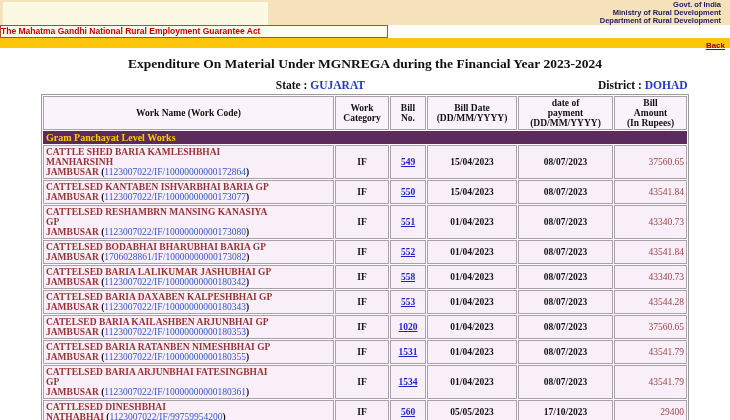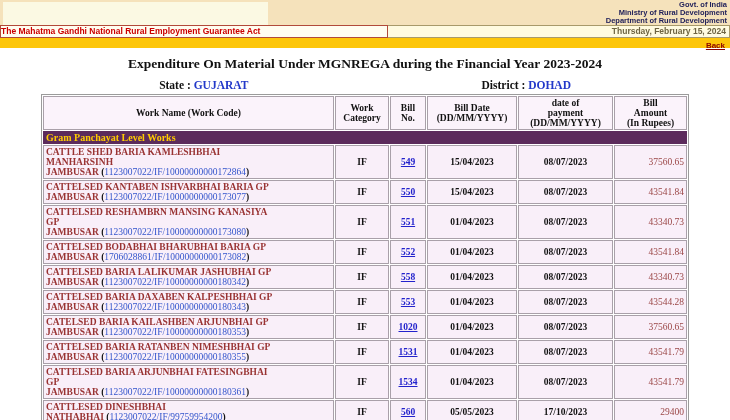--- a/index.html
+++ b/index.html
@@ -3,21 +3,21 @@
 <meta charset="utf-8">
 <style>
   * { box-sizing: border-box; margin: 0; padding: 0; }
   html, body { width: 730px; height: 420px; overflow: hidden; background: #fff;
     font-family: "Liberation Serif", serif; }
 
   
   .topbar { height: 25px; background: var(--tan, #f5e2bb); position: relative; }
   .logo-box { position: absolute; left: 3px; top: 2px; width: 265px; height: 23px;
     background: #fbf9e3; }
-  .govt-lines { position: absolute; right: 3px; top: 1px; text-align: right;
+  .govt-lines { position: absolute; right: 9px; top: 1px; text-align: right;
     font-family: "Liberation Sans", sans-serif; font-size: 7.5px; font-weight: bold;
     color: var(--navy, #21215a); line-height: 8px; }
   .govt-lines span { display: block; }
 
   
   .banner-row { display: flex; height: 13px; }
   .act-cell { width: 388px; background: #fffdf0; border: 1px solid #b14a3a;
     color: var(--red, #cc0000); font-family: "Liberation Sans", sans-serif;
     font-size: 8.5px; font-weight: bold; line-height: 10px; padding: 0 0;
     white-space: nowrap; overflow: hidden; }
@@ -30,21 +30,21 @@
     line-height: 9px; }
   .back-link { font-family: "Liberation Sans", sans-serif; font-size: 8px;
     font-weight: bold; color: var(--darkred, #8b0000); text-decoration: underline;
     margin-right: 5px; cursor: pointer; padding-left: 48px; }
 
   
   .title { text-align: center; font-size: 13.5px; font-weight: bold; color: #111;
     margin-top: 8px; }
   .state-line { display: flex; width: 645px; margin: 7px auto 3px auto;
     font-size: 11.5px; font-weight: bold; color: #111; }
-  .state-line .half { flex: 1; text-align: center; }
+  .state-line .half { flex: 1; text-align: right; }
   .blue-val { color: var(--blue, #2238c9); }
 
   
   table { width: 646px; margin: 0 auto; border-collapse: separate; border-spacing: 1px;
     border: 1px solid #9b9b9b; background: #fff; table-layout: fixed; }
   th { background: #fbf3fb; border: 1px solid #a9a0a9; font-size: 9.5px;
     line-height: 10px; font-weight: bold; color: #111; white-space: pre-line;
     padding: 1px; text-align: center; vertical-align: middle; }
   td { background: #f9eff9; border: 1px solid #a9a0a9; font-size: 9.5px;
     line-height: 10px; padding: 1px 2px; vertical-align: middle; }
@@ -68,21 +68,20 @@
   <div class="logo-box"></div>
   <div class="govt-lines">
     <span>Govt. of India</span>
     <span>Ministry of Rural Development</span>
     <span>Department of Rural Development</span>
   </div>
 </div>
 
 <div class="banner-row">
   <div class="act-cell">The Mahatma Gandhi National Rural Employment Guarantee Act</div>
-  <div class="date-cell">Thursday, February 15, 2024</div>
 </div>
 
 <div class="gold-bar">
   <a class="back-link">Back</a>
 </div>
 
 <div class="title">Expenditure On Material Under MGNREGA during the Financial Year 2023-2024</div>
 
 <div class="state-line">
   <div class="half">

